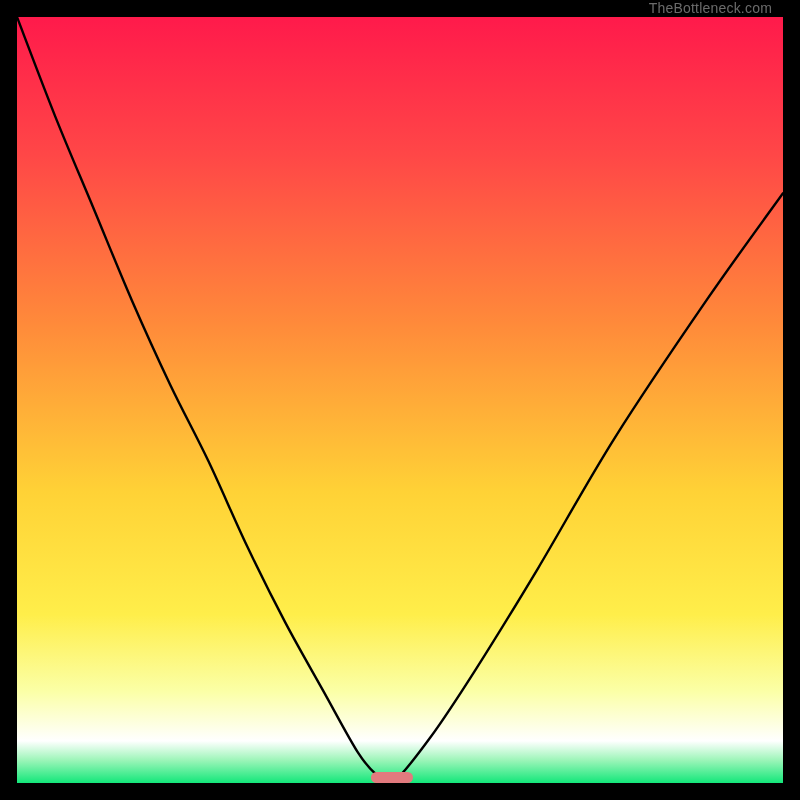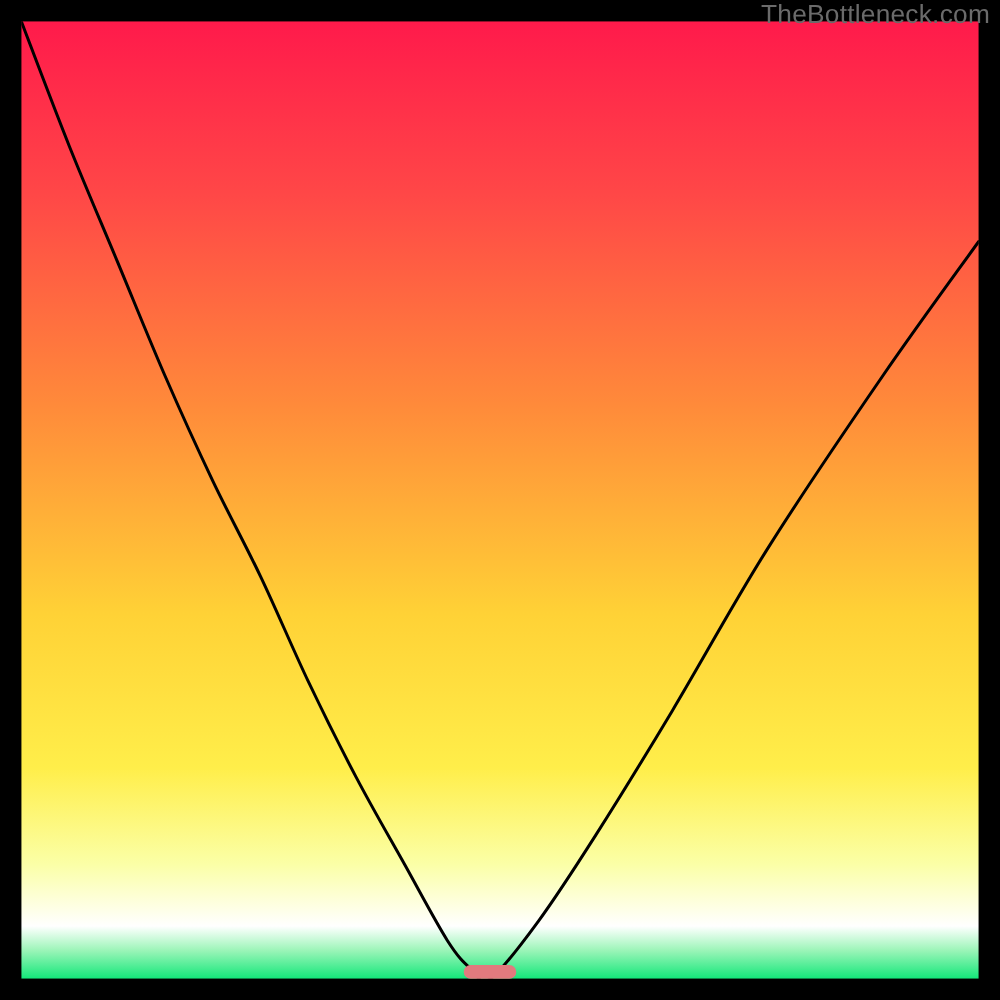--- a/index.html
+++ b/index.html
@@ -29,23 +29,23 @@
   svg.curve {
     position: absolute;
     left: 0;
     top: 0;
     width: 766px;
     height: 766px;
   }
   .watermark {
     position: absolute;
     top: 0px;
-    right: 8px;
+    right: 28px;
     color: #6b6b6b;
-    font-size: 21px;
+    font-size: 14px;
     font-weight: 500;
     letter-spacing: 0.2px;
   }
   .marker {
     position: absolute;
     background: #e27a7e;
     border-radius: 7px;
     height: 11px;
   }
 </style>

